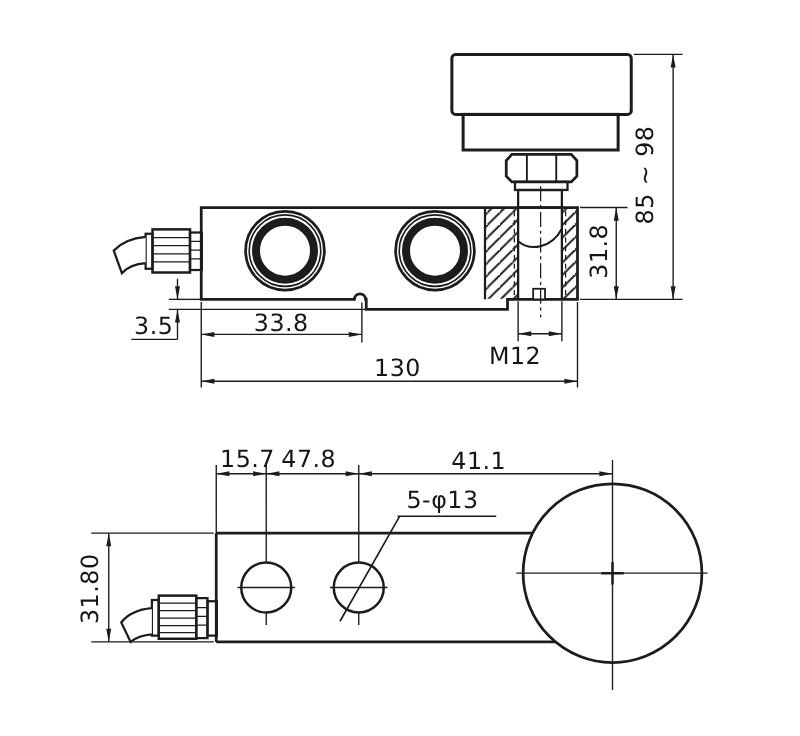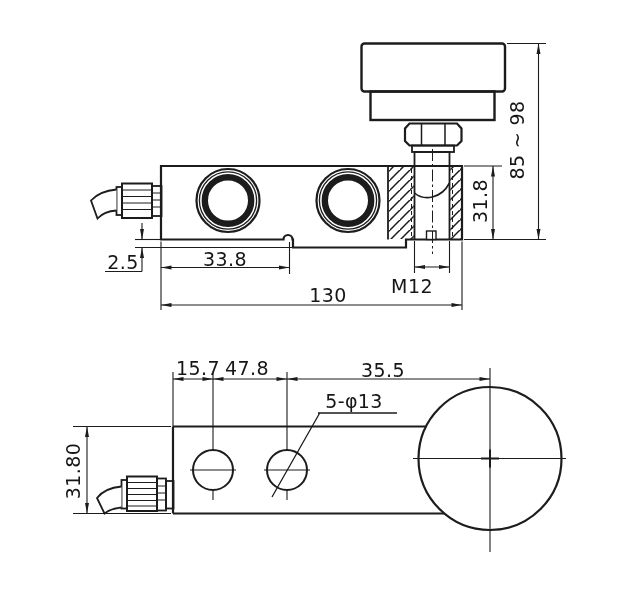--- a/index.html
+++ b/index.html
@@ -139,24 +139,24 @@
         <rect x="127" y="476.5" width="30" height="34.5" stroke-width="2"></rect>
         <path d="M127,482.5 H157 M127,488.5 H157 M127,494.5 H157 M127,500.5 H157 M127,506 H157" stroke-width="1"></path>
         <rect x="121.5" y="480" width="5.5" height="28.5" stroke-width="1.8"></rect>
         <path d="M121.5,486.5 C110,487.5 102,491.5 97,498 L104.5,513.5 C110,509 115,508 121.5,507.5" stroke-width="1.8" fill="#fff"></path>
       </g>
     </g>
   </svg>
 
   <div class="lbl v" style="left:517px;top:140px;">85 ~ 98</div>
   <div class="lbl v" style="left:480px;top:201px;">31.8</div>
-  <div class="lbl" style="left:123px;top:262px;">2.5</div>
+  <div class="lbl" style="left:123px;top:262px;">3.5</div>
   <div class="lbl" style="left:225px;top:259px;">33.8</div>
-  <div class="lbl" style="left:328px;top:295px;">130</div>
+  <div class="lbl" style="left:318px;top:295px;">130</div>
   <div class="lbl" style="left:412px;top:286px;">M12</div>
 
   <div class="lbl" style="left:198px;top:368px;">15.7</div>
   <div class="lbl" style="left:247px;top:368px;">47.8</div>
-  <div class="lbl" style="left:383px;top:370px;">35.5</div>
+  <div class="lbl" style="left:383px;top:370px;">41.1</div>
   <div class="lbl" style="left:354px;top:401px;">5-φ13</div>
   <div class="lbl v" style="left:73px;top:471px;">31.80</div>
 
 </div>
 
 </body></html>

